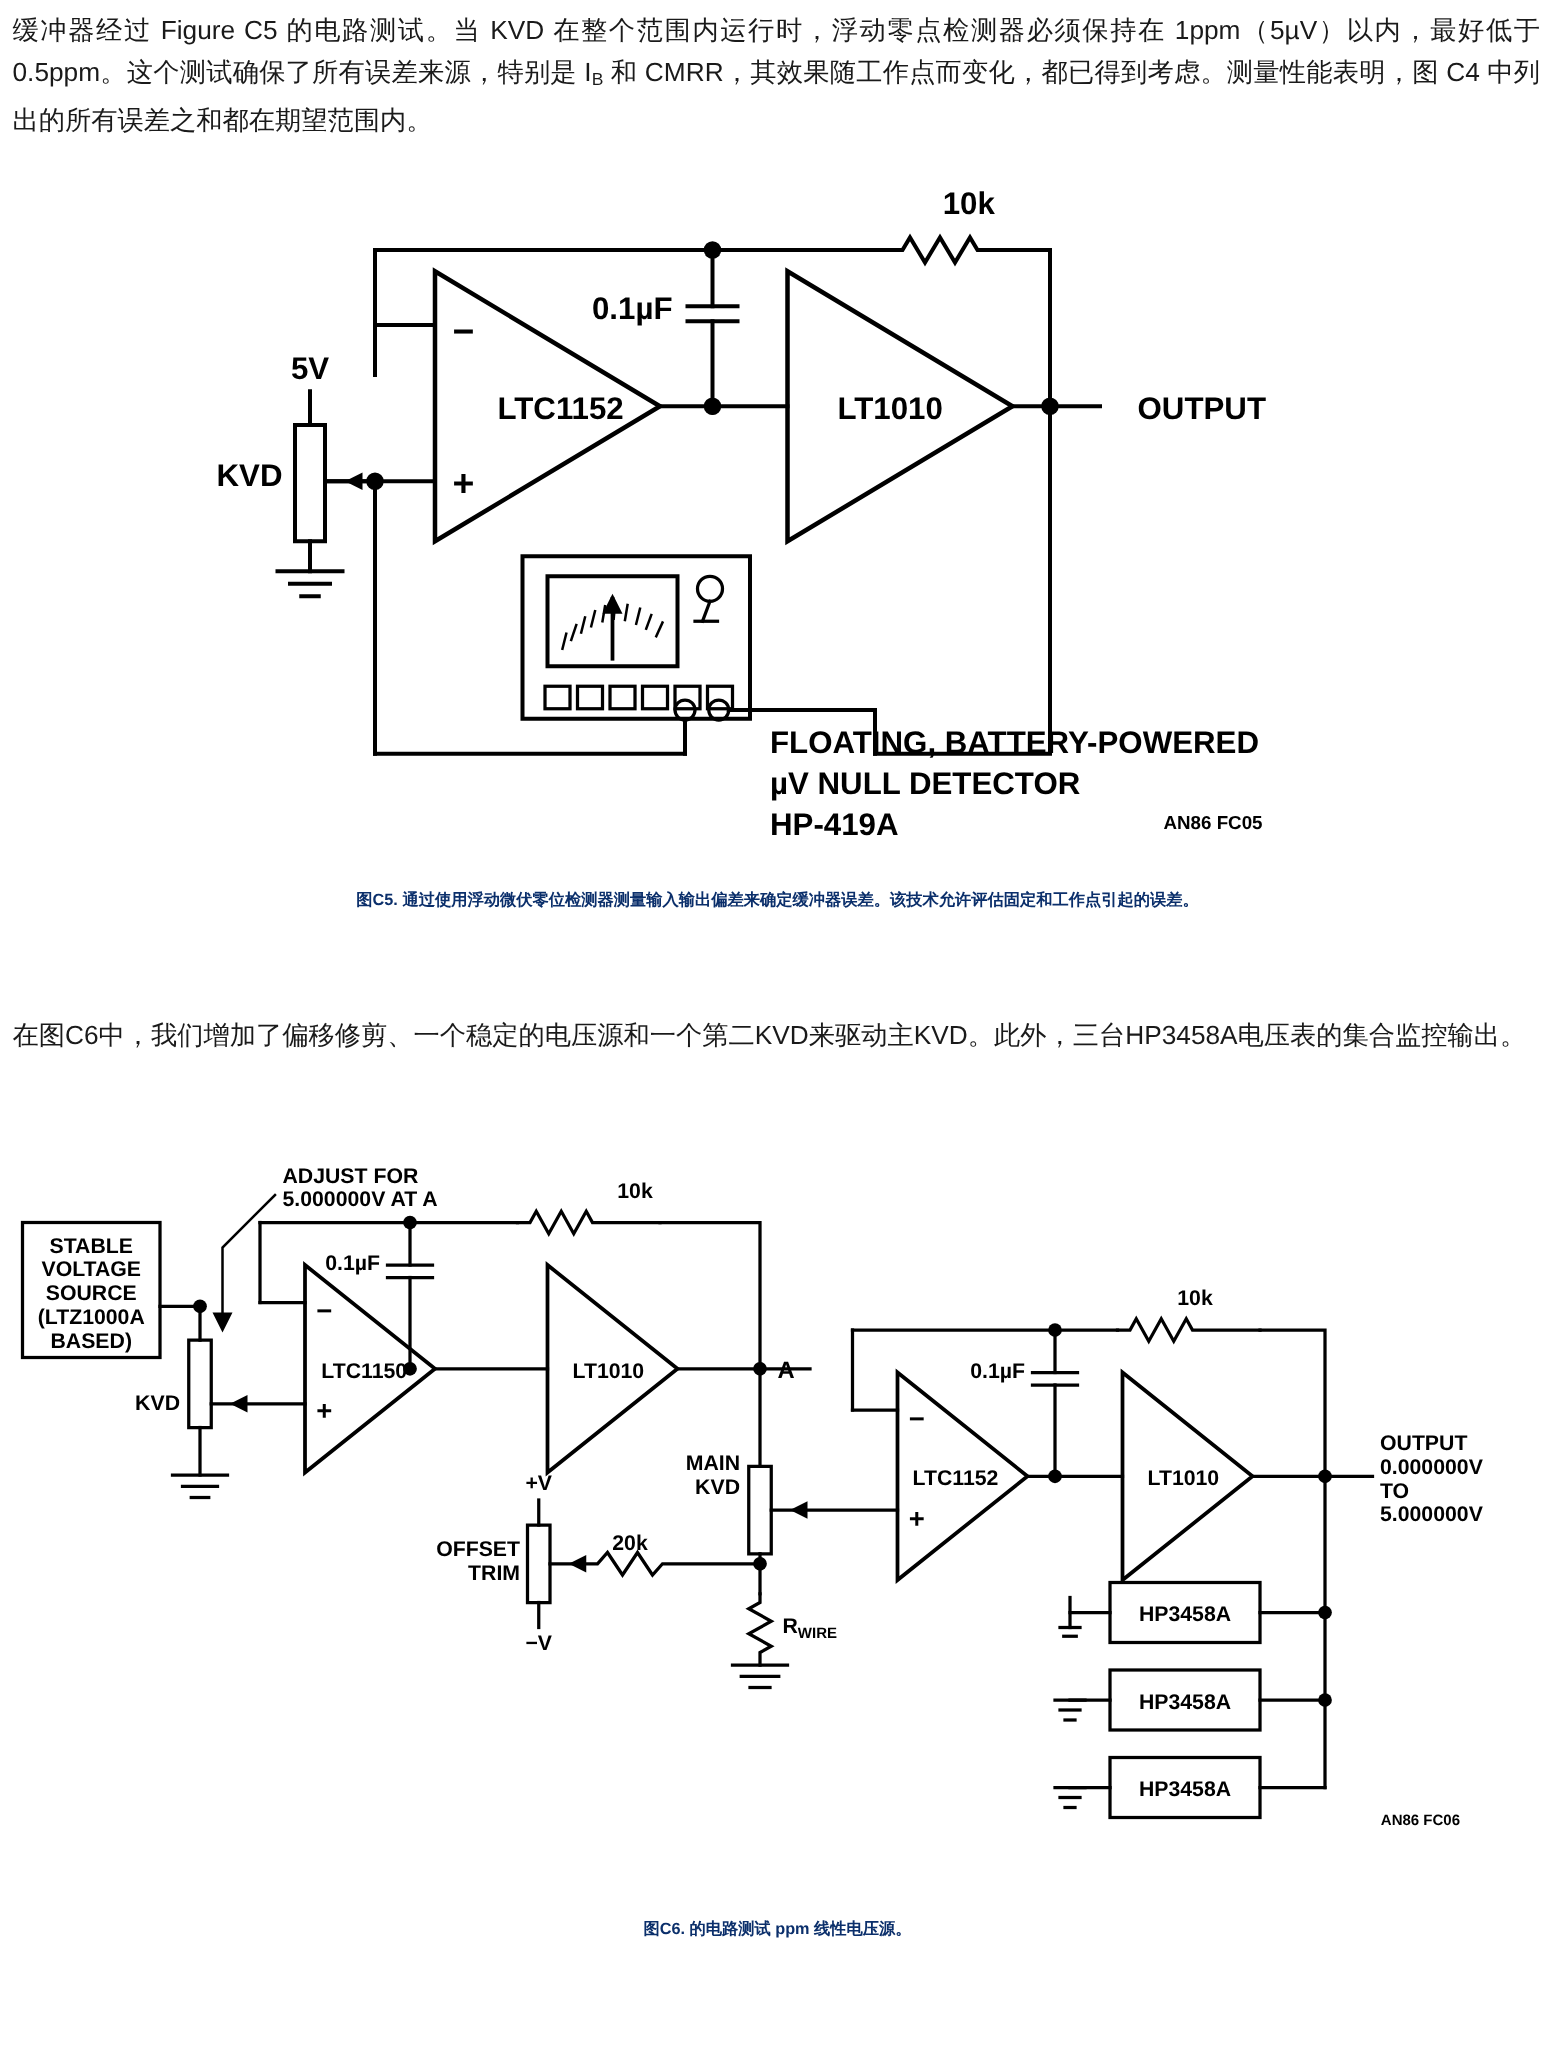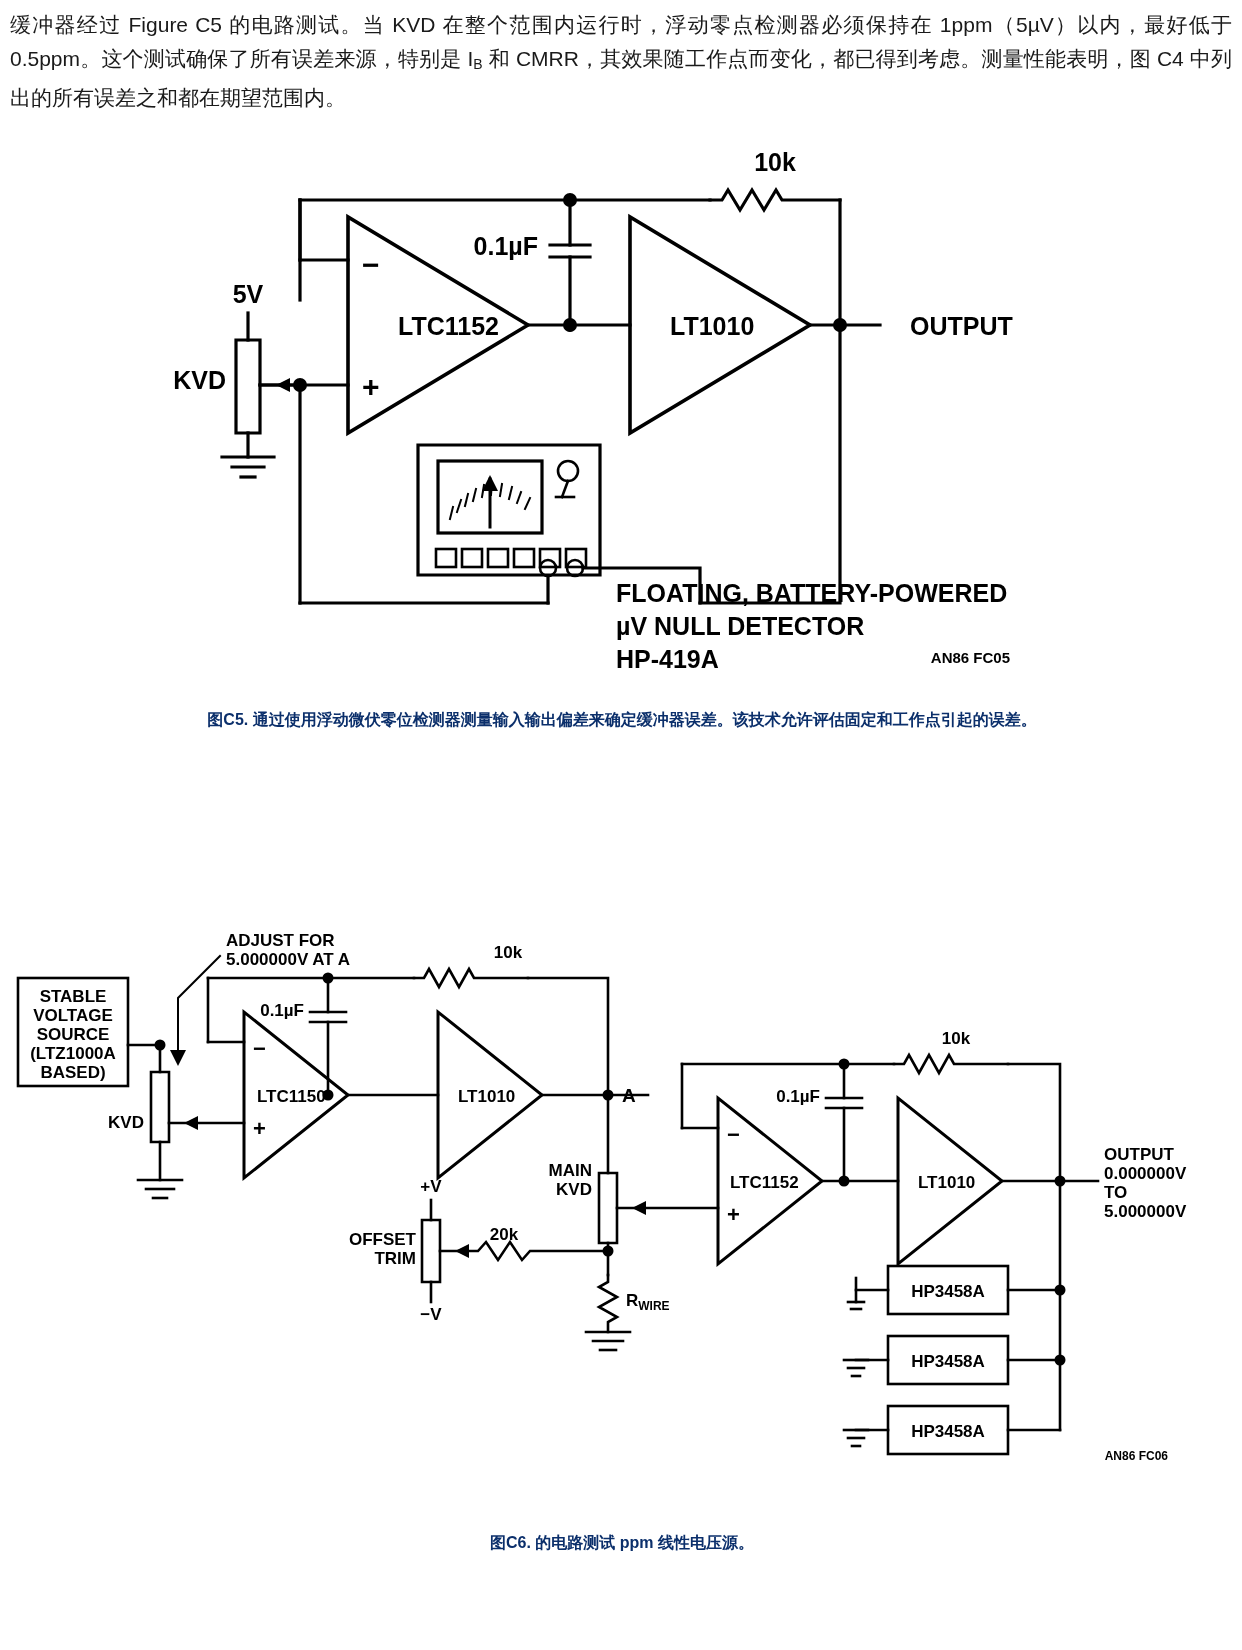--- a/index.html
+++ b/index.html
@@ -28,21 +28,21 @@
     line-height: 34px;
     color: #1a1a1a;
     text-align: justify;
   }
   .para sub {
     font-size: 14px;
     vertical-align: -3px;
   }
   .caption {
     position: absolute;
-    font-size: 16px;
+    font-size: 13px;
     font-weight: bold;
     line-height: 30px;
     color: #0b2f6b;
     text-align: center;
   }
   .fig-wrap {
     position: absolute;
   }
   svg { display: block; }
   text {
@@ -167,20 +167,23 @@
       <text x="466" y="500" font-size="25" font-weight="bold">µV NULL DETECTOR</text>
       <text x="466" y="533" font-size="25" font-weight="bold">HP-419A</text>
       <text x="860" y="528" font-size="15" font-weight="bold" text-anchor="end">AN86 FC05</text>
     </svg>
   </div>
 
   <div class="caption" style="left:22px; top:705px; width:1200px;">
     <span>图C5. 通过使用浮动微伏零位检测器测量输入输出偏差来确定缓冲器误差。该技术允许评估固定和工作点引起的误差。</span>
   </div>
 
+  <div class="para" style="left:10px; top:812px; width:1222px;">
+    <span>在图C6中，我们增加了偏移修剪、一个稳定的电压源和一个第二KVD来驱动主KVD。此外，三台HP3458A电压表的集合监控输出。</span>
+  </div>
 
   <div class="fig-wrap" style="left:8px; top:920px; width:1180px; height:620px;">
     <svg width="1180" height="620" viewBox="0 0 1180 620">
       <g stroke="#000" stroke-width="2.6" fill="none" stroke-linecap="square">
 
         <rect x="10" y="58" width="110" height="108"></rect>
 
         <path d="M120 125 L152 125 L152 152"></path>
 
         <path d="M143 152 L161 152 L161 222 L143 222 Z"></path>

